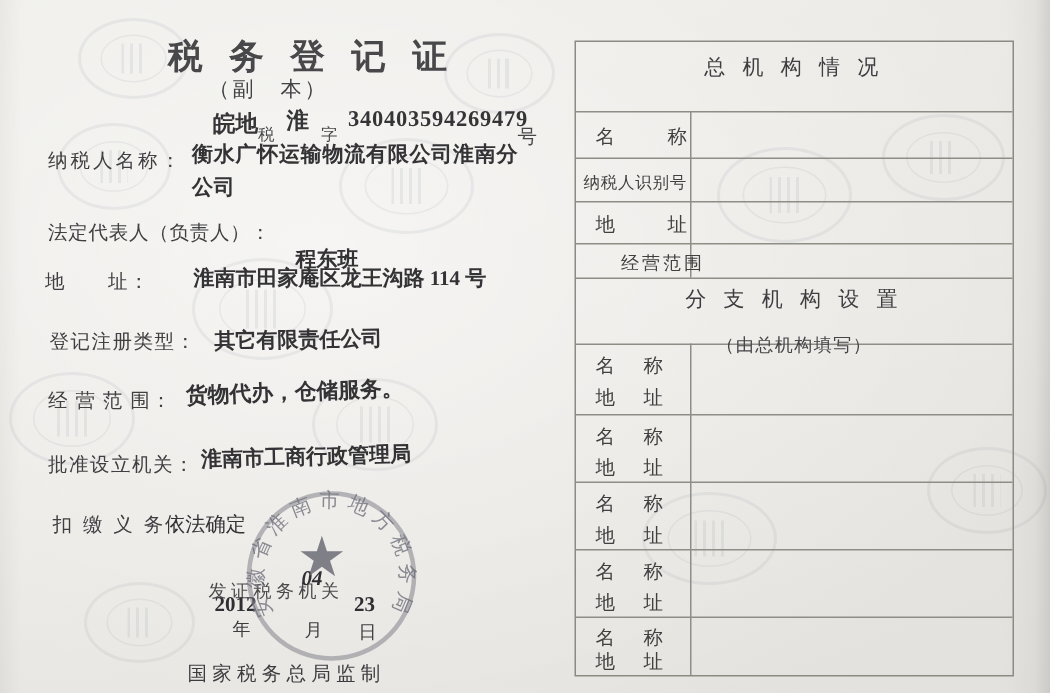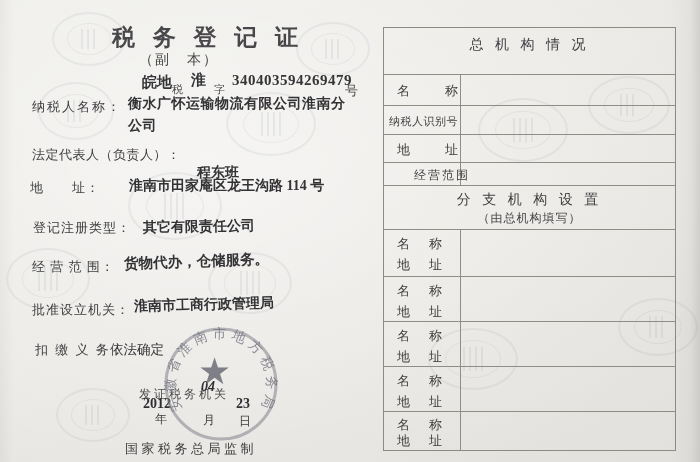--- a/index.html
+++ b/index.html
@@ -150,21 +150,21 @@
   <div class="cell-lbl tiny" style="left:5px;top:86px;">纳税人识别号</div>
   <div class="cell-lbl" style="left:13px;top:113px;">地　　址</div>
   <div class="cell-lbl" style="left:10px;top:139px;font-size:12px;letter-spacing:2px;margin-left:20px;">经营范围</div>
 
   <div class="cell-lbl" style="left:82px;top:54px;"></div>
   <div class="cell-lbl" style="left:82px;top:86px;"></div>
   <div class="cell-lbl" style="left:82px;top:113px;"></div>
   <div class="cell-lbl" style="left:82px;top:139px;"></div>
 
   <div class="tbl-title" style="top:163px;">分 支 机 构 设 置</div>
-  <div class="tbl-sub" style="top:182px;">（由总机构填写）</div>
+  <div class="tbl-sub" style="top:194px;">（由总机构填写）</div>
 
   <div class="cell-lbl" style="left:13px;top:207px;">名　称</div>
   <div class="cell-lbl" style="left:13px;top:228px;">地　址</div>
 
   <div class="cell-lbl" style="left:13px;top:254px;">名　称</div>
   <div class="cell-lbl" style="left:13px;top:275px;">地　址</div>
 
   <div class="cell-lbl" style="left:13px;top:299px;">名　称</div>
   <div class="cell-lbl" style="left:13px;top:320px;">地　址</div>
 

